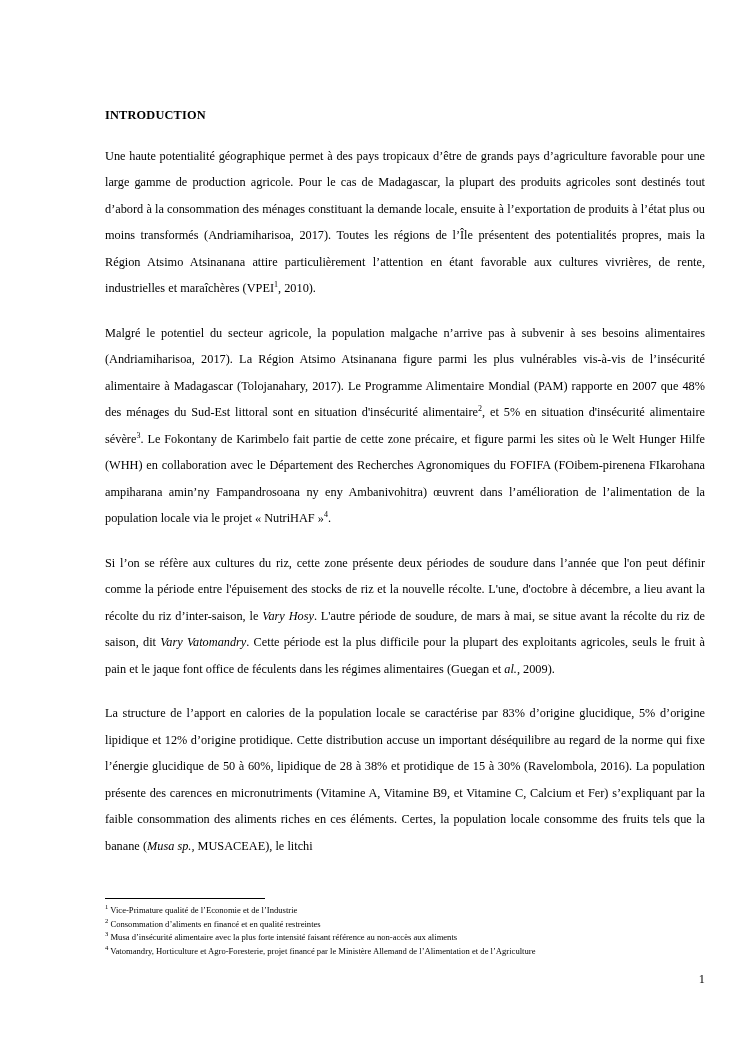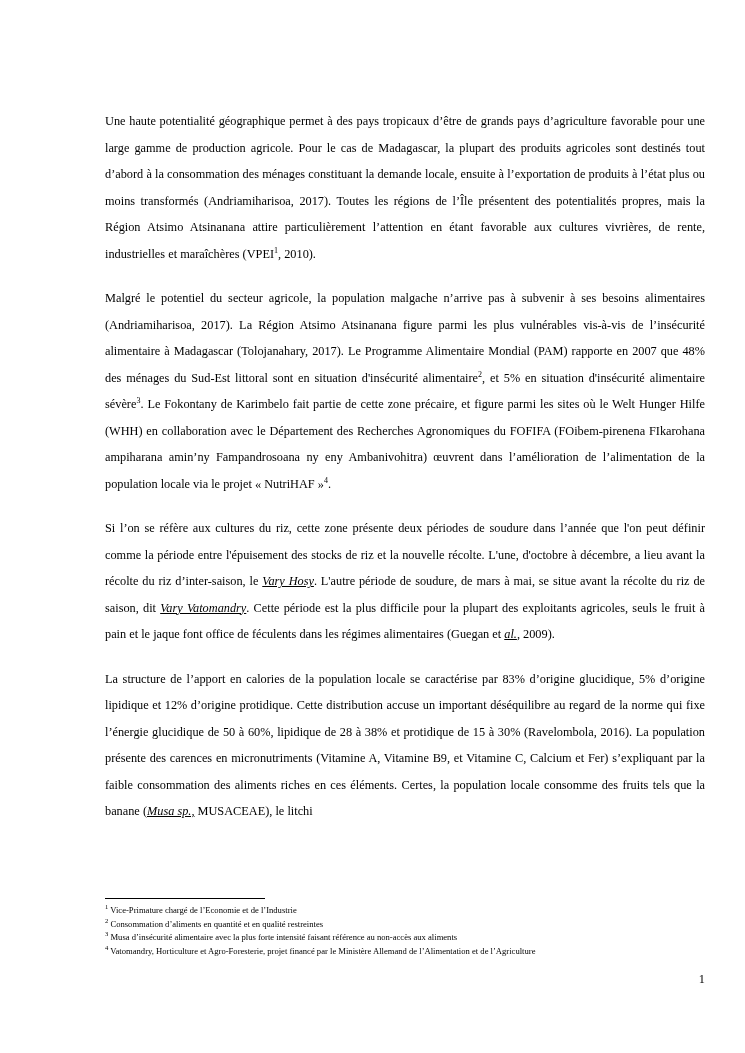--- a/index.html
+++ b/index.html
@@ -41,21 +41,21 @@
     text-align: justify;
     margin: 0 0 18px 0;
     text-justify: inter-word;
   }
   p.para:last-child { margin-bottom: 0; margin-top: 12px; }
   sup {
     font-size: 8px;
     vertical-align: super;
     line-height: 0;
   }
-  em { font-style: italic; text-decoration: underline; }
+  em { font-style: italic; }
   .footnote-area {
     position: absolute;
     left: 105px;
     top: 898px;
     width: 600px;
   }
   .footnote-rule {
     width: 160px;
     height: 0;
     border-top: 0.8px solid #000;
@@ -81,20 +81,21 @@
     text-align: right;
   }
 </style>
 </head>
 <body>
 
 <div class="page">
 
   <div class="content">
 
+    <div class="heading">INTRODUCTION</div>
 
     <p class="para">
       Une haute potentialité géographique permet à des pays tropicaux d’être de grands pays
       d’agriculture favorable pour une large gamme de production agricole. Pour le cas de
       Madagascar, la plupart des produits agricoles sont destinés tout d’abord à la consommation des
       ménages constituant la demande locale, ensuite à l’exportation de produits à l’état plus ou moins
       transformés (Andriamiharisoa, 2017). Toutes les régions de l’Île présentent des potentialités
       propres, mais la Région Atsimo Atsinanana attire particulièrement l’attention en étant favorable
       aux cultures vivrières, de rente, industrielles et maraîchères (VPEI<sup>1</sup>, 2010).
     </p>
@@ -130,22 +131,22 @@
       carences en micronutriments (Vitamine A, Vitamine B9, et Vitamine C, Calcium et Fer)
       s’expliquant par la faible consommation des aliments riches en ces éléments. Certes, la
       population locale consomme des fruits tels que la banane (<em>Musa sp.,</em> MUSACEAE), le litchi
     </p>
 
   </div>
 
   <div class="footnote-area">
     <div class="footnote-rule"></div>
     <div class="footnotes">
-      <div><sup>1</sup> <span>Vice-Primature chargé de l’Economie et de l’Industrie</span></div>
-      <div><sup>2</sup> <span>Consommation d’aliments en quantité et en qualité restreintes</span></div>
+      <div><sup>1</sup> <span>Vice-Primature qualité de l’Economie et de l’Industrie</span></div>
+      <div><sup>2</sup> <span>Consommation d’aliments en financé et en qualité restreintes</span></div>
       <div><sup>3</sup> <span>Musa d’insécurité alimentaire avec la plus forte intensité faisant référence au non-accès aux aliments</span></div>
       <div><sup>4</sup> <span>Vatomandry, Horticulture et Agro-Foresterie, projet financé par le Ministère Allemand de l’Alimentation et de l’Agriculture</span></div>
     </div>
   </div>
 
   <div class="page-number">1</div>
 
 </div>
 
 </body></html>

